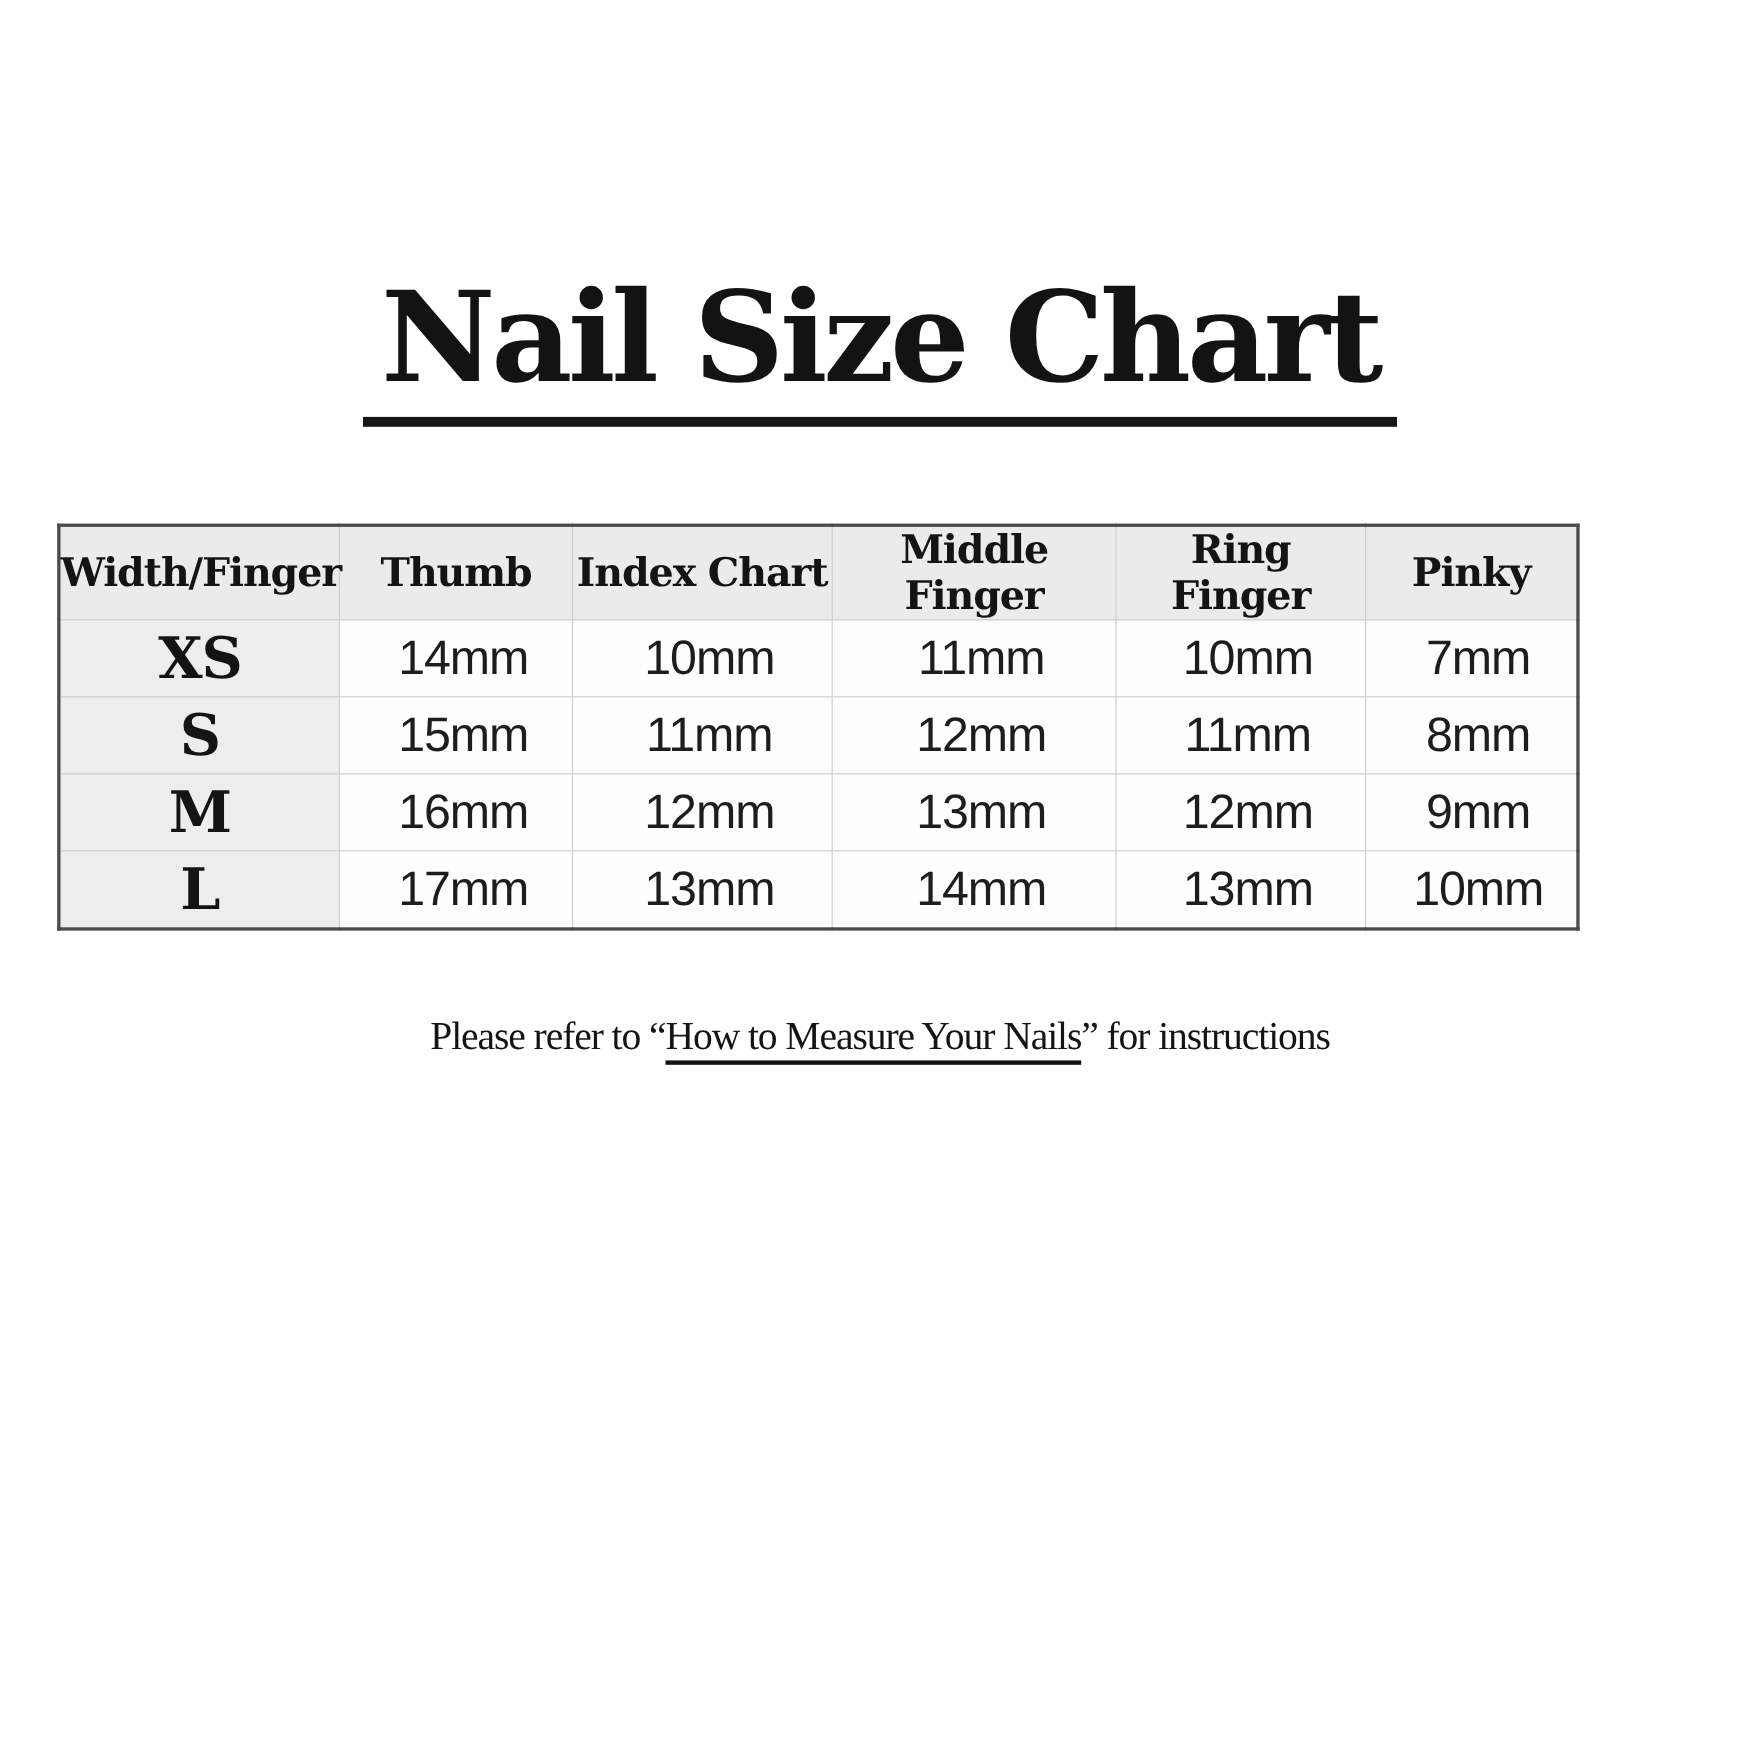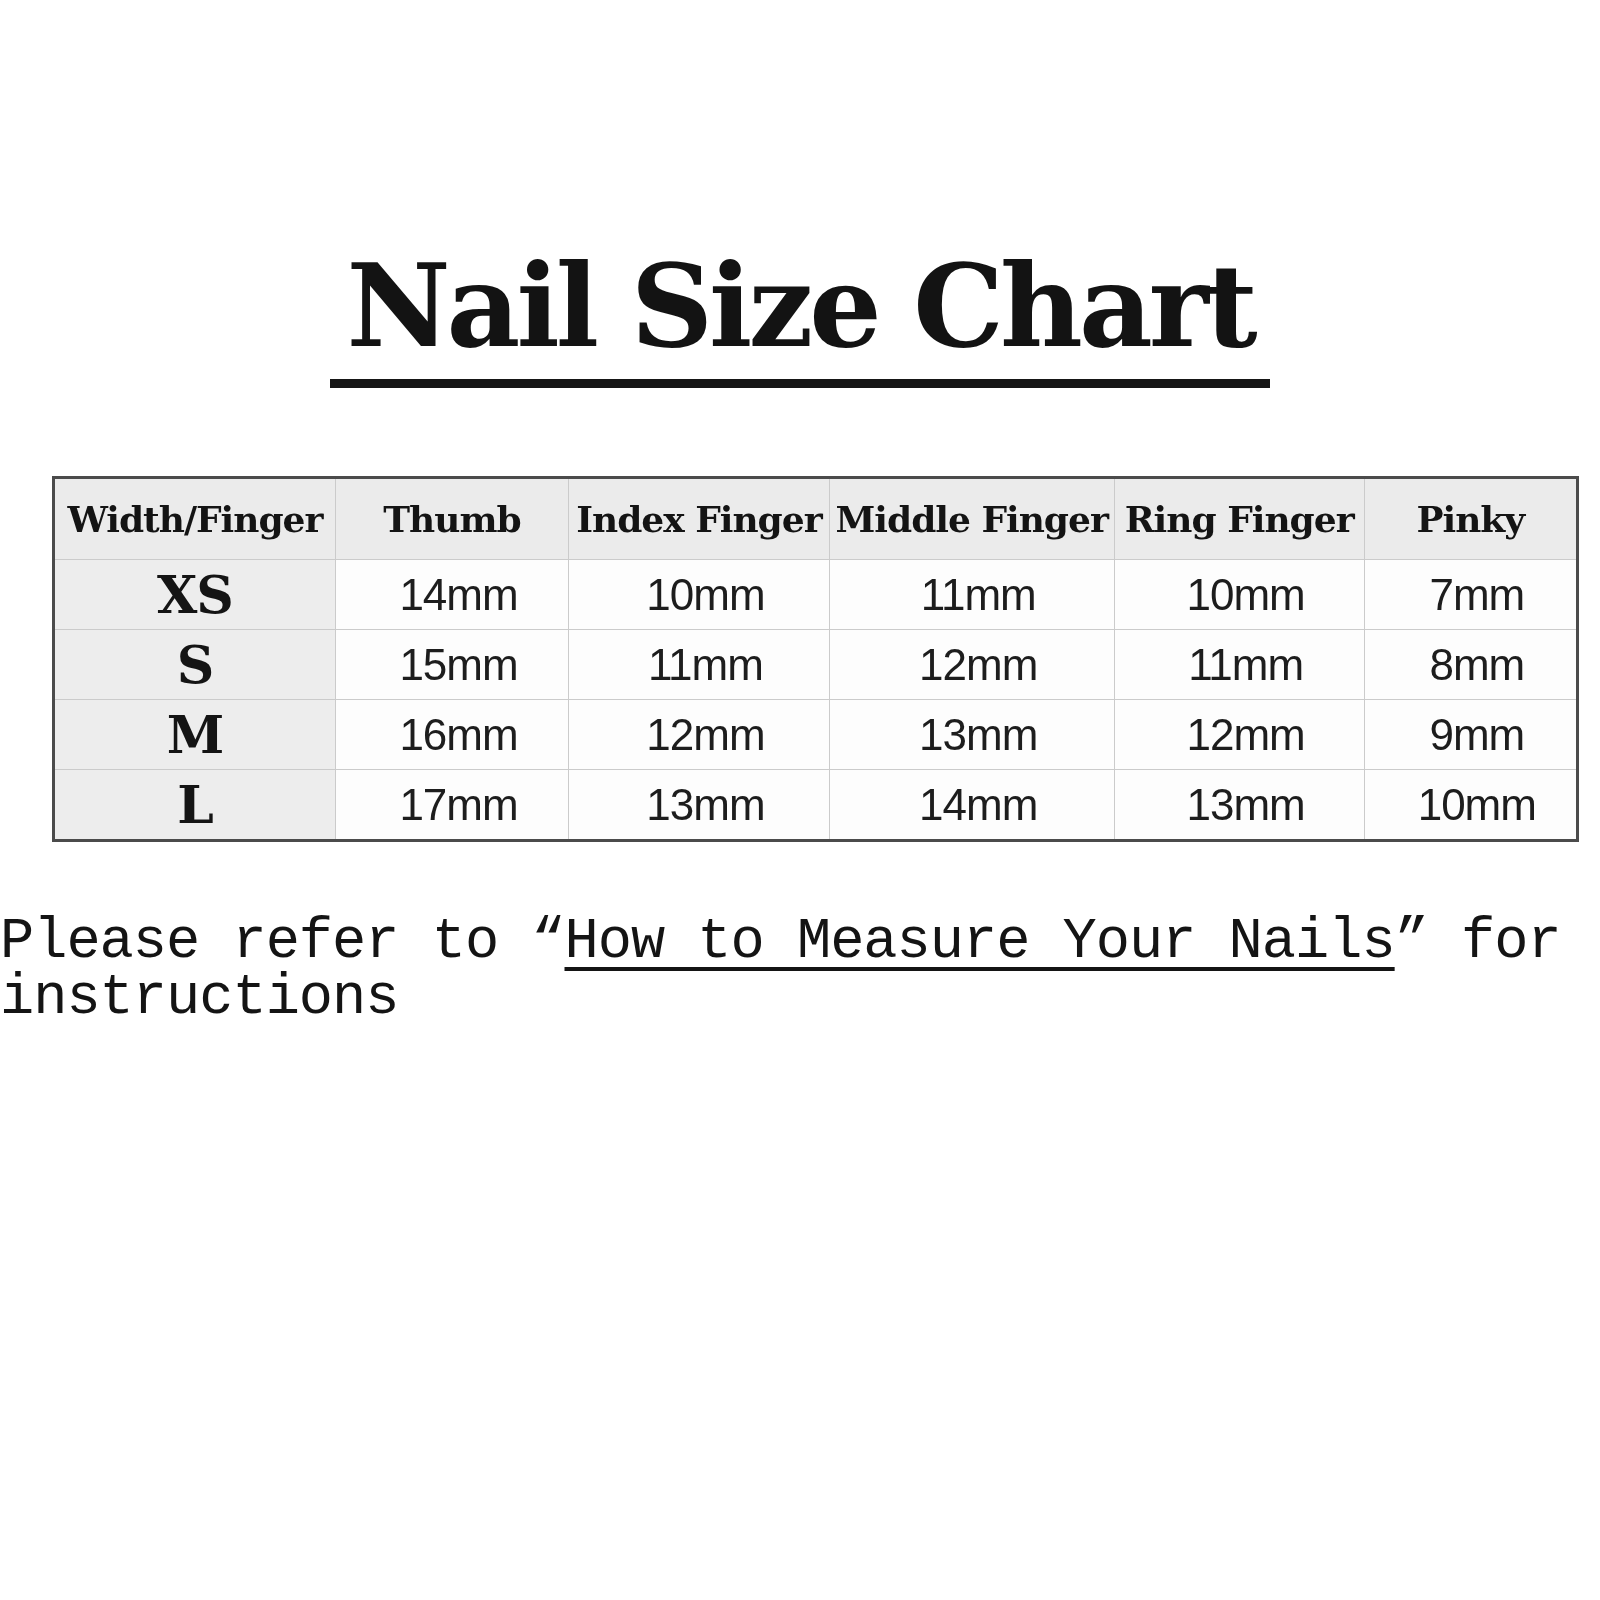--- a/index.html
+++ b/index.html
@@ -34,21 +34,21 @@
     line-height: 1;
     color: #131313;
     padding: 0 16px 16px 16px;
     border-bottom: 9px solid #161616;
   }
 
   
   .size-table {
     position: absolute;
     top: 432px; left: 52px;
-    width: 1527px;
+    width: 1384px;
     border-collapse: collapse;
     table-layout: fixed;
     border: 3px solid var(--outer-border, #4b4b4b);
     text-align: center;
   }
   .size-table th, .size-table td {
     border: 1px solid var(--inner-border, #cbcbcb);
     padding: 0;
     vertical-align: middle;
   }
@@ -84,23 +84,23 @@
   col.c3 { width: 17.1%; }
   col.c4 { width: 18.7%; }
   col.c5 { width: 16.4%; }
   col.c6 { width: 14.0%; }
 
   
   .para {
     position: absolute;
     left: 0;
     width: 100%;
-    text-align: left;
-    font-family: Liberation Mono, monospace;
-    font-size: 57px;
+    text-align: center;
+    font-family: Liberation Serif, serif;
+    font-size: 36px;
     letter-spacing: -1px;
     line-height: 56px;
     color: #141414;
   }
   .para1 { top: 870px; }
   .para2 { top: 1178px; }
   .underlined {
     text-decoration: underline;
     text-decoration-thickness: 4px;
     text-underline-offset: 10px;
@@ -121,21 +121,21 @@
         <col class="c2">
         <col class="c3">
         <col class="c4">
         <col class="c5">
         <col class="c6">
     </colgroup>
     <thead>
       <tr>
           <th>Width/Finger</th>
           <th>Thumb</th>
-          <th>Index Finger</th>
+          <th>Index Chart</th>
           <th>Middle Finger</th>
           <th>Ring Finger</th>
           <th>Pinky</th>
         </tr>
     </thead>
     <tbody>
         <tr>
           <td class="row-label">XS</td>
           <td class="cell-value">14mm</td>
           <td class="cell-value">10mm</td>

